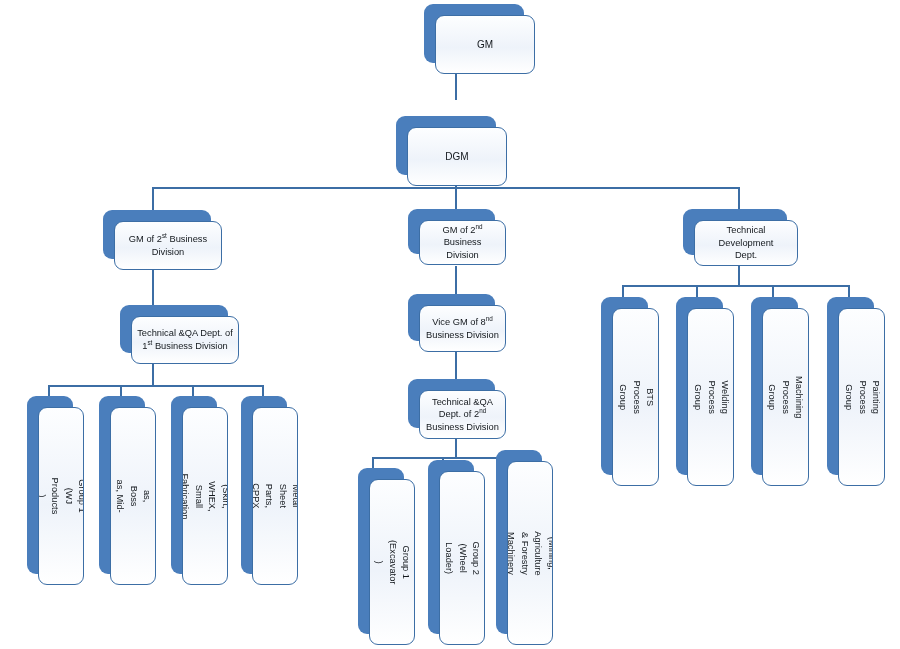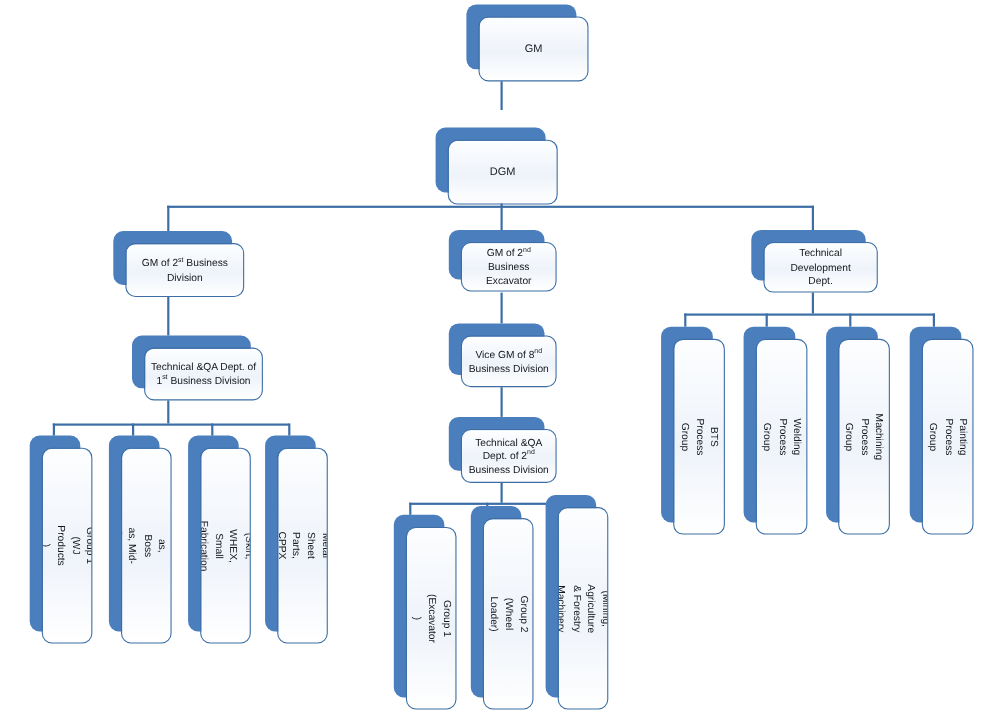--- a/index.html
+++ b/index.html
@@ -144,21 +144,21 @@
     <div class="card">
       <div class="label"><span>GM of 2</span><sup>st</sup><span> Business
 Division</span></div>
     </div>
   </div>
 
   <div class="node" style="left:408px; top:209px; width:87px; height:45px;">
     <div class="shadow"></div>
     <div class="card">
       <div class="label"><span>GM of 2</span><sup>nd</sup><span> Business
-Excavator</span></div>
+Division</span></div>
     </div>
   </div>
 
   <div class="node" style="left:683px; top:209px; width:104px; height:46px;">
     <div class="shadow"></div>
     <div class="card">
       <div class="label">Technical Development
 Dept.</div>
     </div>
   </div>

